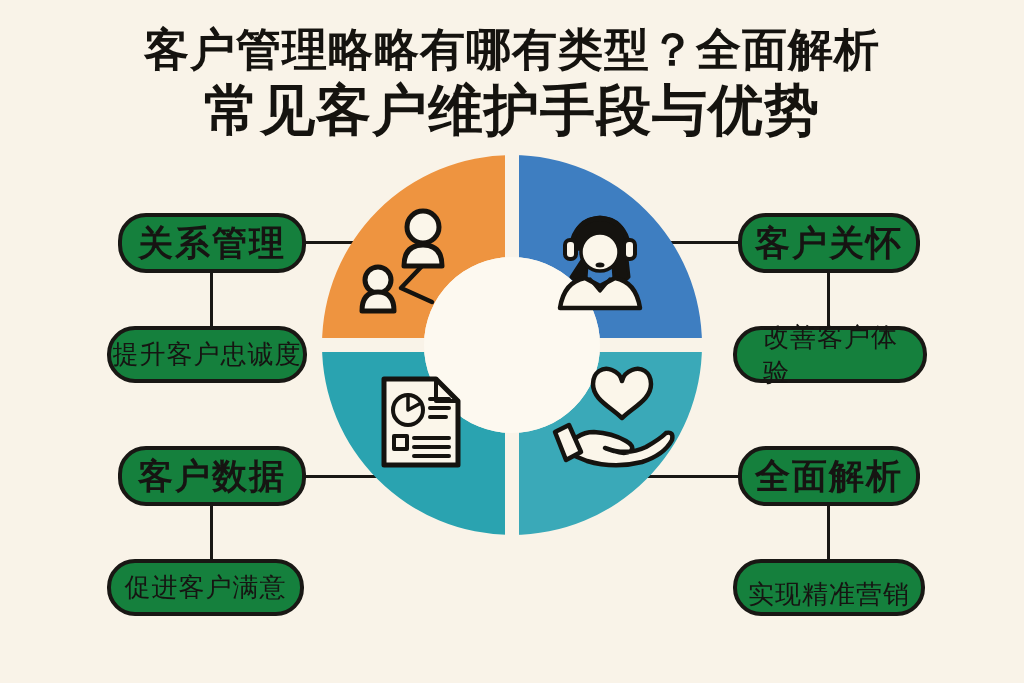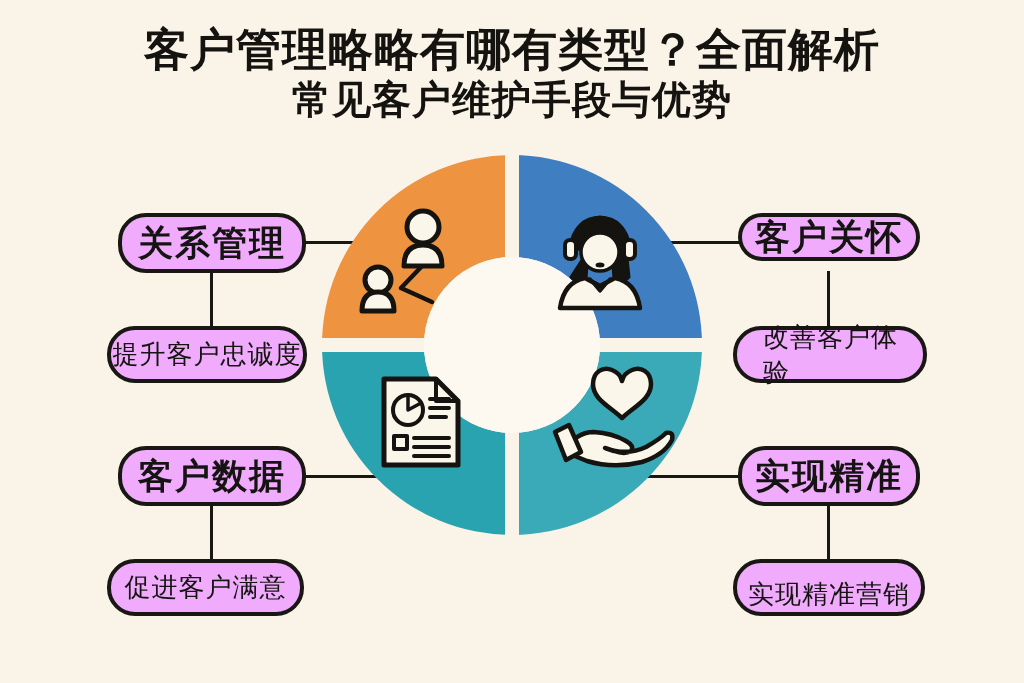--- a/index.html
+++ b/index.html
@@ -3,32 +3,32 @@
 <meta charset="utf-8">
 <style>
   * { margin:0; padding:0; box-sizing:border-box; }
   html,body { width:1024px; height:683px; }
   body { font-family:"DejaVu Sans", sans-serif; background:#f9f3e8; position:relative; overflow:hidden; color:#161412; }
   .stage { position:absolute; inset:0; }
 
   .title { position:absolute; top:24px; left:0; width:1024px; text-align:center;
            font-weight:bold; color:#15130f; }
   .title .l1 { display:block; font-size:45px; letter-spacing:1px; line-height:1.15; }
-  .title .l2 { display:block; font-size:39px; letter-spacing:1px; line-height:1.25; }
+  .title .l2 { display:block; font-size:55px; letter-spacing:1px; line-height:1.25; }
 
-  .nodebox { position:absolute; background:#f0abfc; border:4px solid #191714; border-radius:28px;
+  .nodebox { position:absolute; background:#15803d; border:4px solid #191714; border-radius:28px;
              display:flex; align-items:center; justify-content:center; }
   .nodebox.main { font-size:35px; font-weight:bold; letter-spacing:2px; }
   .nodebox.sub  { font-size:26px; font-weight:500; letter-spacing:1px; }
 
   #box-tl { left:118px; top:213px; width:188px; height:60px; }
   #sub-tl { left:107px; top:326px; width:200px; height:57px;text-align:center; }
   #box-bl { left:118px; top:446px; width:188px; height:60px; }
   #sub-bl { left:107px; top:559px; width:197px; height:57px; }
-  #box-tr { left:738px; top:213px; width:182px; height:48px; }
+  #box-tr { left:738px; top:213px; width:182px; height:60px; }
   #sub-tr { left:733px; top:326px; width:194px; height:57px;padding-left:26px; }
   #box-br { left:738px; top:446px; width:182px; height:60px; }
   #sub-br { left:733px; top:559px; width:192px; height:57px;align-items:flex-end; }
 
   .conn { position:absolute; background:#191714; }
   .conn.h { height:3px; }
   .conn.v { width:3px; }
   #ln-tl-h { left:304px; top:241px; width:50px; }
   #ln-tr-h { left:670px; top:241px; width:70px; }
   #ln-bl-h { left:304px; top:475px; width:74px; }
@@ -71,21 +71,21 @@
   <div class="nodebox sub" id="sub-bl">
     <span>促进客户满意</span>
   </div>
   <div class="nodebox main" id="box-tr">
     <span>客户关怀</span>
   </div>
   <div class="nodebox sub" id="sub-tr">
     <span>改善客户体验</span>
   </div>
   <div class="nodebox main" id="box-br">
-    <span>实现精准</span>
+    <span>全面解析</span>
   </div>
   <div class="nodebox sub" id="sub-br">
     <span>实现精准营销</span>
   </div>
 
   <svg id="donut" viewBox="0 0 380 380">
 
     <path d="M 0 190 A 190 190 0 0 1 190 0 L 190 102 A 88 88 0 0 0 102 190 Z" fill="#ee9440"></path>
     <path d="M 190 0 A 190 190 0 0 1 380 190 L 278 190 A 88 88 0 0 0 190 102 Z" fill="#3e7ec1"></path>
     <path d="M 190 380 A 190 190 0 0 1 0 190 L 102 190 A 88 88 0 0 0 190 278 Z" fill="#2aa3b0"></path>

